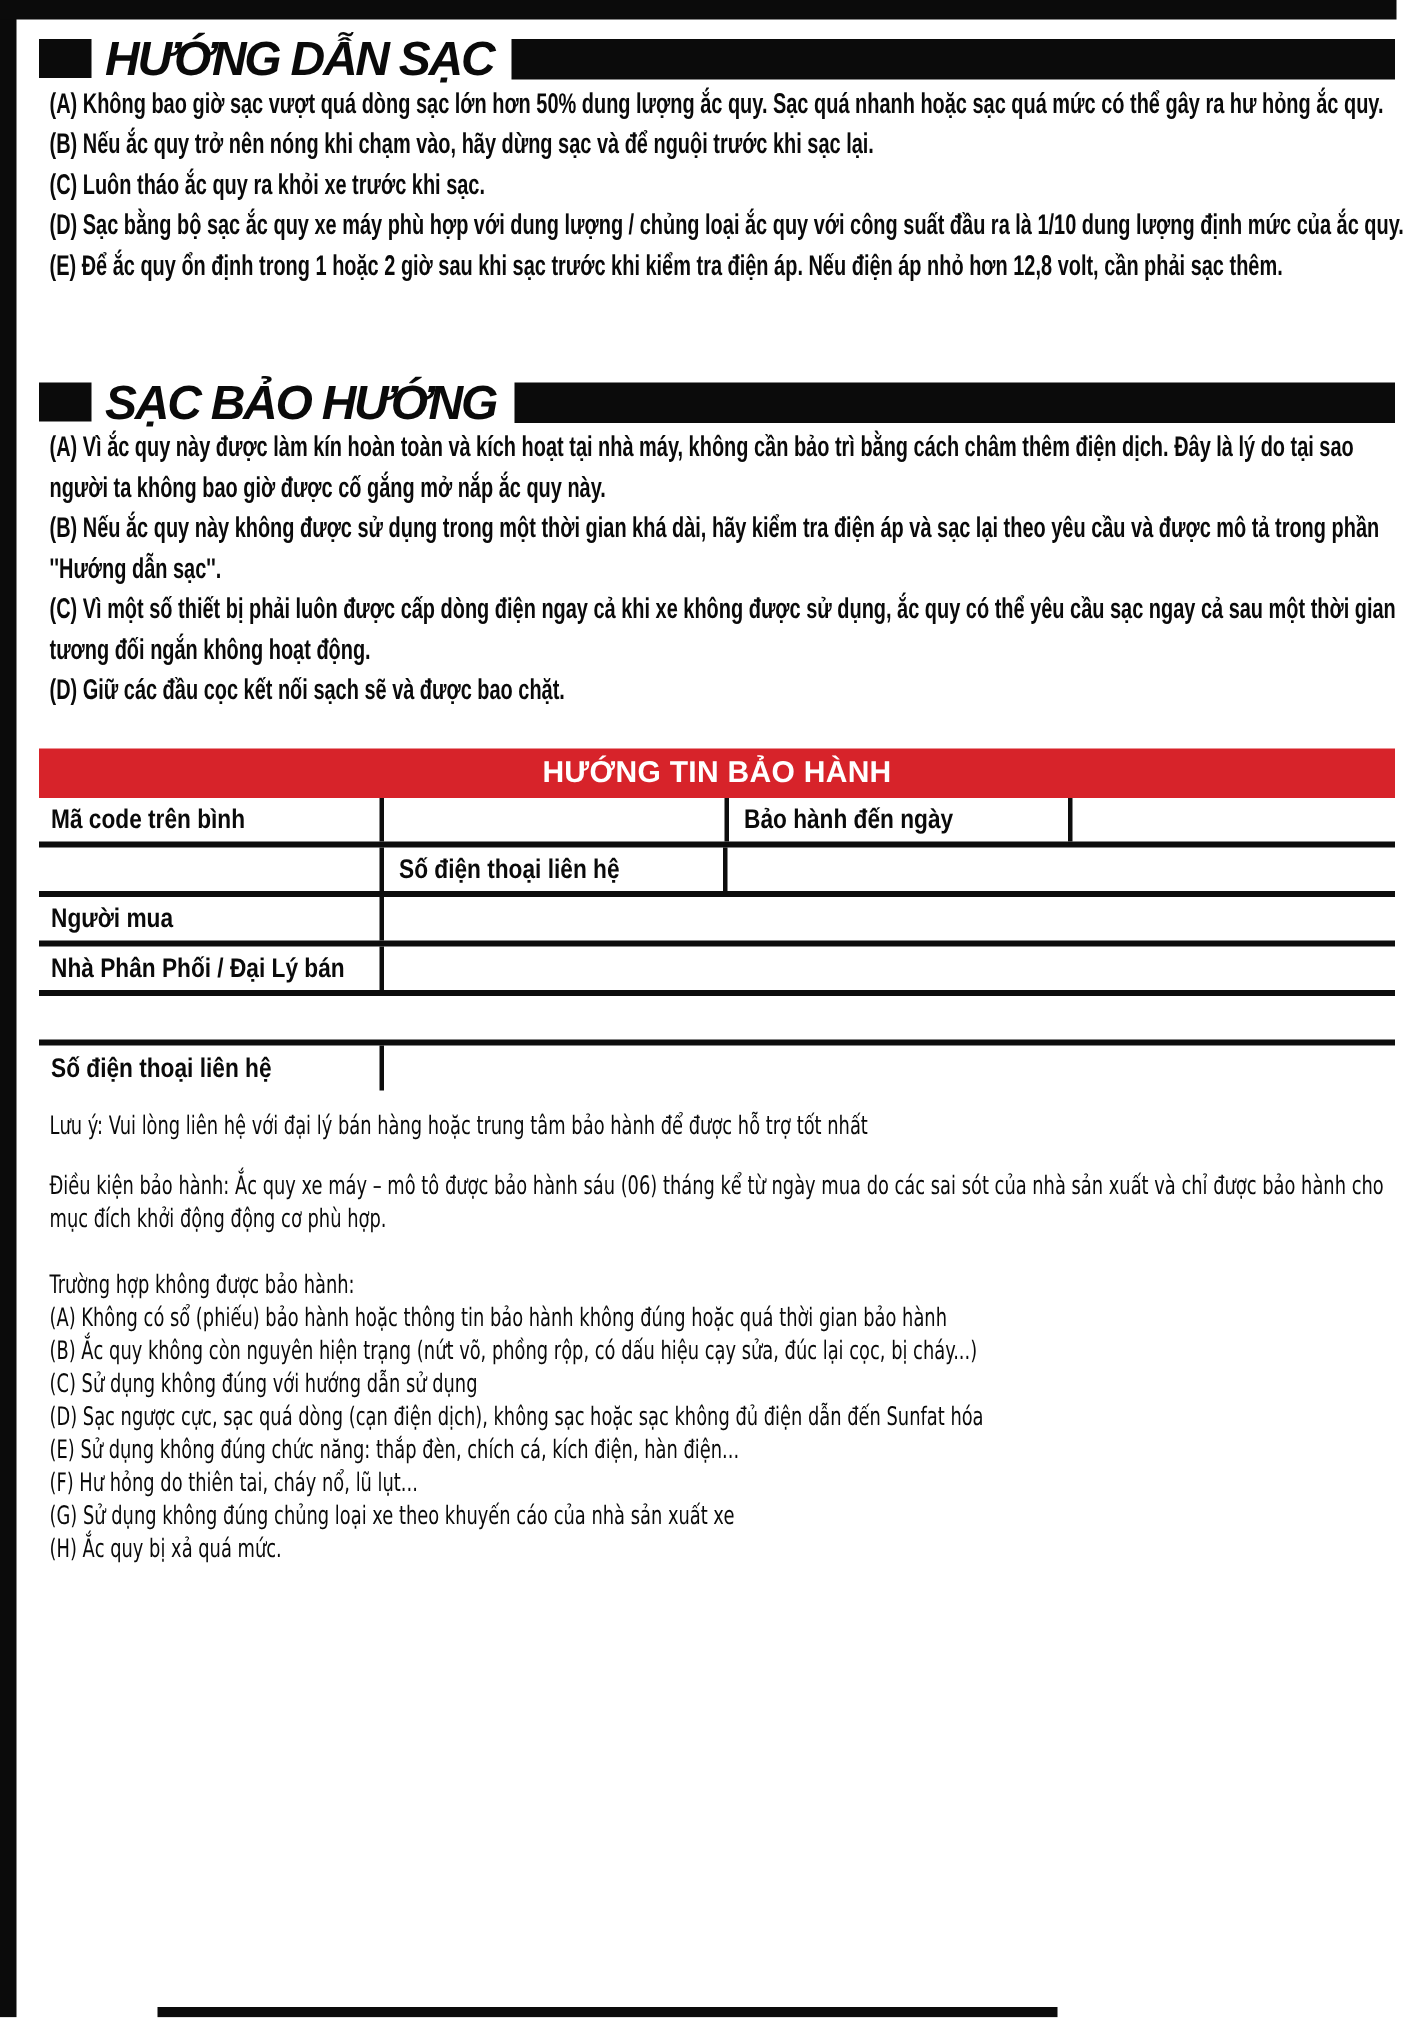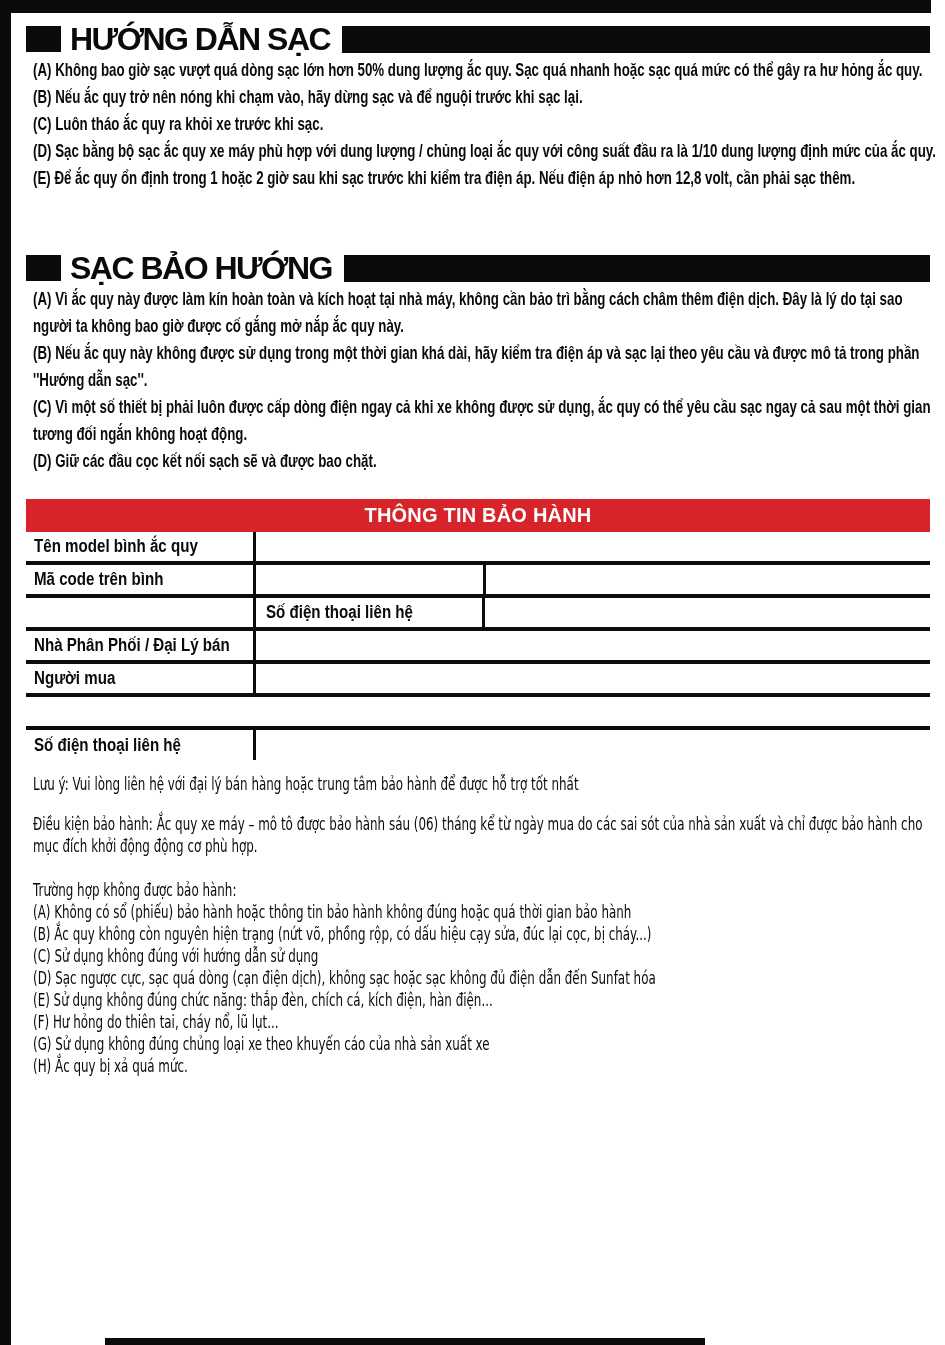--- a/index.html
+++ b/index.html
@@ -12,21 +12,21 @@
   .edge-bottom{ position:absolute; left:105px; bottom:0; width:600px; height:7px; background:#0b0b0b; }
 
   .content { position:absolute; left:26px; top:13px; width:904px; }
 
   
   .sec-head { display:flex; align-items:center; height:34px; margin-top:9px; }
   .sec-head.second { margin-top:5px; }
   .sq { flex:none; width:35px; height:26px; background:#0b0b0b; }
   .sec-title {
     flex:none; margin:0 12px 0 9px; font-size:32px; font-weight:bold;
-    letter-spacing:-1.5px; white-space:nowrap; line-height:34px;
+    letter-spacing:-1.5px; white-space:nowrap; line-height:34px;font-style:italic;
   }
   .sec-bar { flex:1; height:27px; background:#0b0b0b; }
 
   
   .para {
     margin-left:7px; width:1291px; transform:scaleX(0.70); transform-origin:0 0;
     font-size:19px; font-weight:bold; line-height:27px;
   }
   .para p { margin:0; }
   .body-fixed { height:190px; overflow:hidden; }
@@ -90,56 +90,53 @@
     </div>
     <div class="para body-fixed">
       <p>(A) Vì ắc quy này được làm kín hoàn toàn và kích hoạt tại nhà máy, không cần bảo trì bằng cách châm thêm điện dịch.  Đây là lý do tại sao người ta không bao giờ được cố gắng mở nắp ắc quy này.</p>
       <p>(B) Nếu ắc quy này không được sử dụng trong một thời gian khá dài, hãy kiểm tra điện áp và sạc lại theo yêu cầu và được mô tả trong phần ''Hướng dẫn sạc''.</p>
       <p>(C) Vì một số thiết bị phải luôn được cấp dòng điện ngay cả khi xe không được sử dụng, ắc quy có thể yêu cầu sạc ngay cả sau một thời gian tương đối ngắn không hoạt động.</p>
       <p>(D) Giữ các đầu cọc kết nối sạch sẽ và được bao chặt.</p>
     </div>
 
     <div class="wtable">
       <div class="wbanner">
-        <span>THÔNG TIN BẢO HÀNH</span>
+        <span>HƯỚNG TIN BẢO HÀNH</span>
       </div>
 
-      <div class="wrow">
-        <div class="c-label">
-            <span>Tên model bình ắc quy</span>
-          </div>
-        <div class="c-val"></div>
-      </div>
 
       <div class="wrow">
         <div class="c-label">
             <span>Mã code trên bình</span>
           </div>
         <div class="c-val2"></div>
+        <div class="c-label2">
+            <span>Bảo hành đến ngày</span>
+          </div>
         <div class="c-val"></div>
       </div>
 
       <div class="wrow">
         <div class="c-val2"></div>
         <div class="c-label2">
             <span>Số điện thoại liên hệ</span>
           </div>
         <div class="c-val"></div>
       </div>
 
       <div class="wrow">
         <div class="c-label">
-            <span>Nhà Phân Phối / Đại Lý bán</span>
+            <span>Người mua</span>
           </div>
         <div class="c-val"></div>
       </div>
 
       <div class="wrow">
         <div class="c-label">
-            <span>Người mua</span>
+            <span>Nhà Phân Phối / Đại Lý bán</span>
           </div>
         <div class="c-val"></div>
       </div>
 
       <div class="wrow">
         <div class="c-val"></div>
       </div>
 
       <div class="wrow last">
         <div class="c-label">

